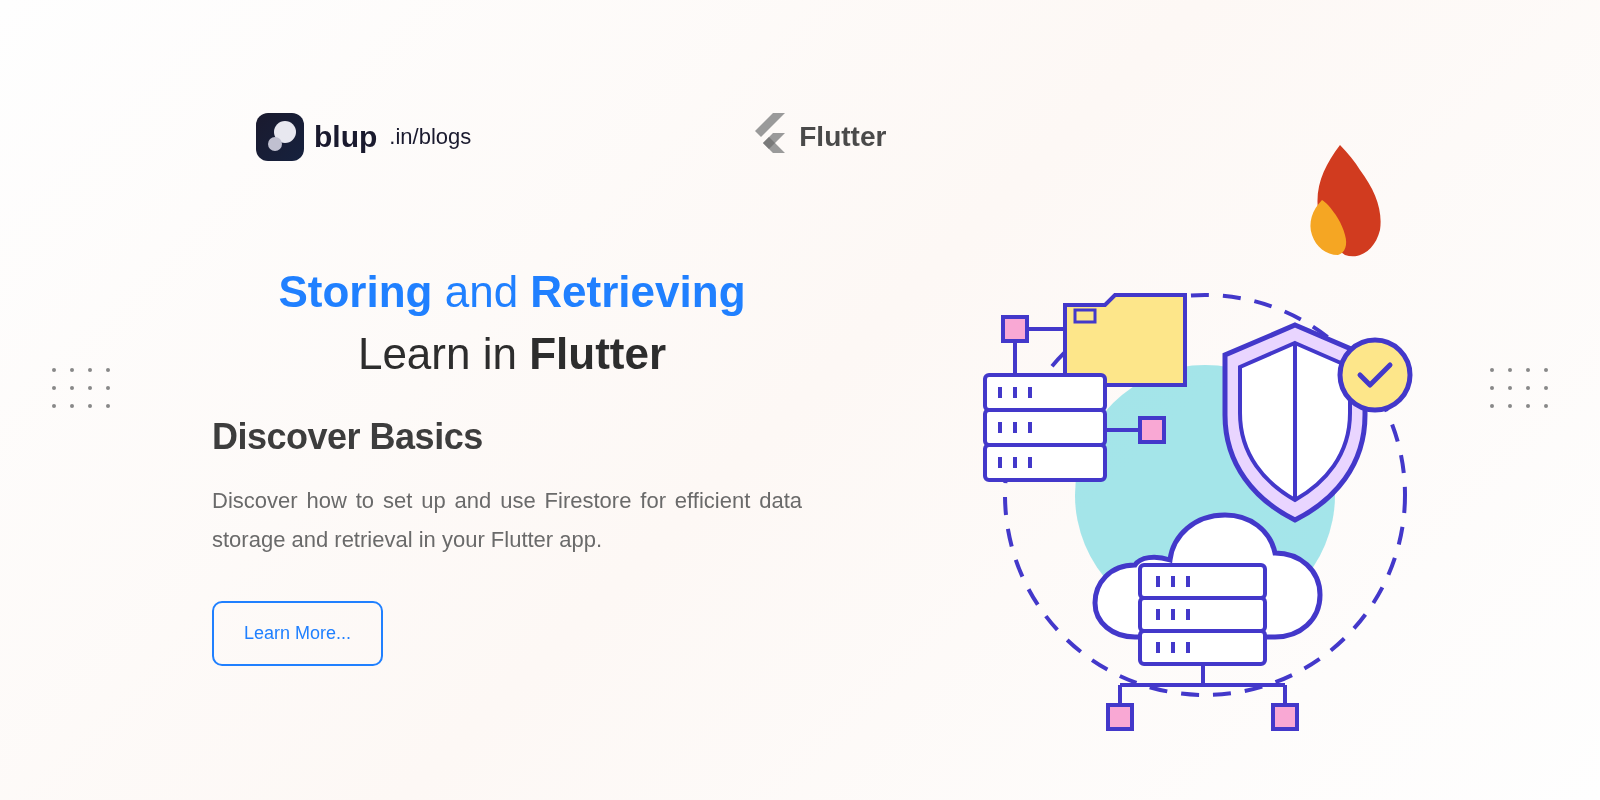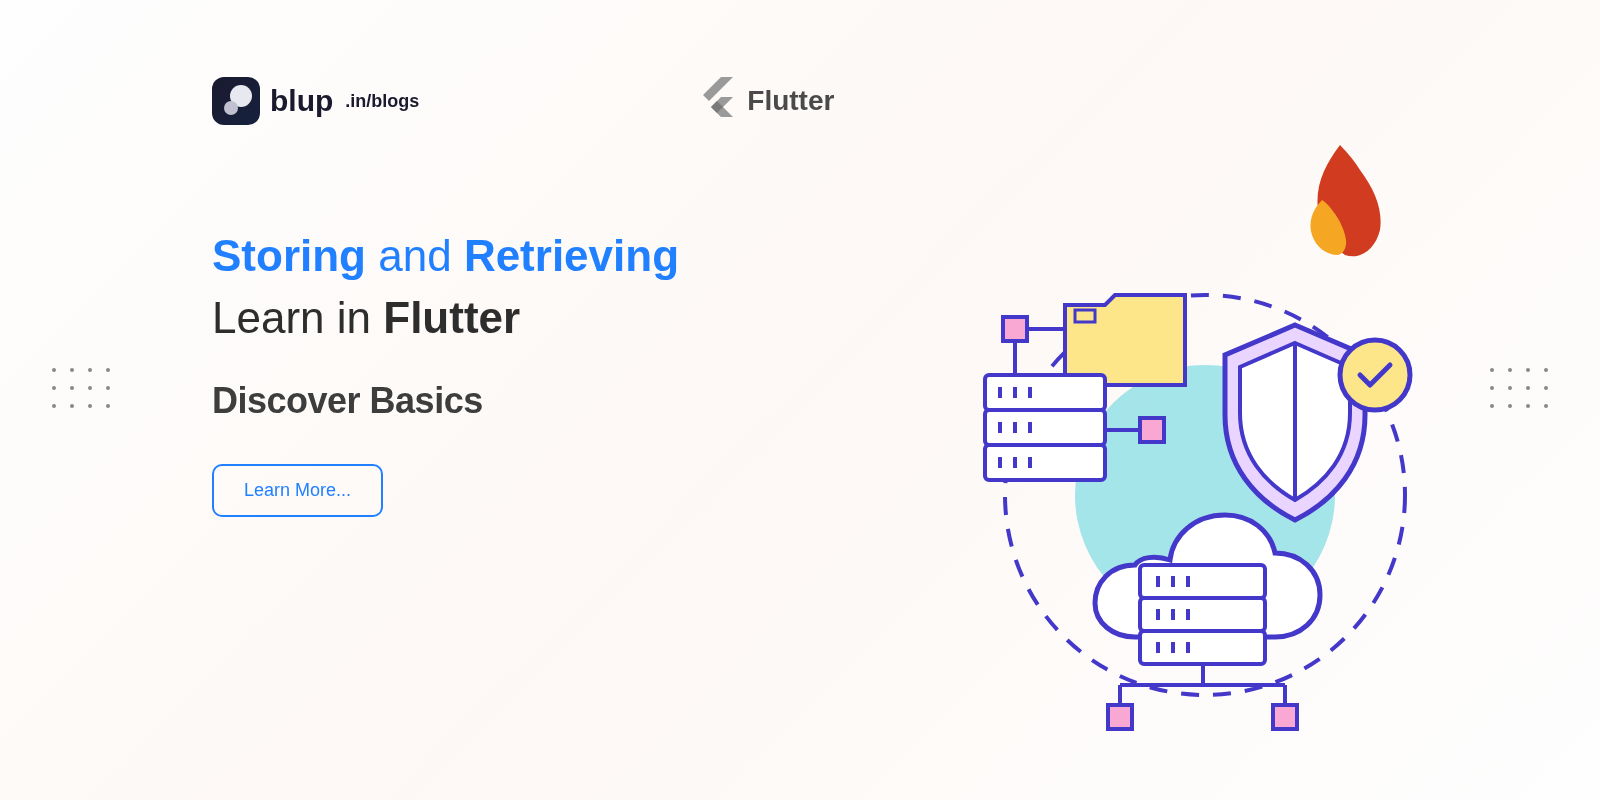--- a/index.html
+++ b/index.html
@@ -11,22 +11,23 @@
       width: 1600px;
       height: 800px;
       font-family: -apple-system, BlinkMacSystemFont, 'Segoe UI', Arial, sans-serif;
       background: linear-gradient(135deg, #fefefe 0%, #fdf8f5 50%, #fefefe 100%);
       position: relative;
       overflow: hidden;
     }
     .header {
       display: flex;
       align-items: center;
-      padding: 77px 0 0 212px;
+      padding: 113px 0 0 212px;
       gap: 280px;
+      margin-left: 44px;
     }
     .logo-section {
       display: flex;
       align-items: center;
       gap: 10px;
     }
     .logo-box {
       width: 48px;
       height: 48px;
       background: linear-gradient(135deg, #1a1a2e, #16213e);
@@ -55,22 +56,22 @@
       border-radius: 50%;
       bottom: 10px;
       left: 12px;
     }
     .brand-name {
       font-size: 30px;
       font-weight: 700;
       color: #1a1a2e;
     }
     .brand-suffix {
-      font-size: 18px;
-      font-weight: 700;
+      font-size: 22px;
+      font-weight: 400;
       color: #1a1a2e;
       margin-left: 2px;
     }
     .flutter-section {
       display: flex;
       align-items: center;
       gap: 12px;
     }
     .flutter-icon svg {
       width: 36px;
@@ -84,20 +85,21 @@
     .content {
       padding: 100px 0 0 212px;
       position: relative;
     }
     .title {
       font-size: 44px;
       line-height: 1.4;
       font-weight: 400;
       color: #2d2d2d;
       max-width: 600px;
+      text-align: center;
     }
     .title .blue-bold {
       color: #2080FF;
       font-weight: 700;
     }
     .title .blue {
       color: #2080FF;
     }
     .subtitle {
       font-size: 36px;
@@ -111,21 +113,21 @@
       font-size: 22px;
       line-height: 1.75;
       color: #6a6a6a;
       margin-top: 24px;
       max-width: 590px;
       text-align: justify;
     }
     .learn-more-btn {
       display: inline-block;
       margin-top: 42px;
-      padding: 14px 30px;
+      padding: 20px 30px;
       border: 2px solid #2080FF;
       border-radius: 10px;
       color: #2080FF;
       font-size: 18px;
       font-weight: 500;
       background: transparent;
       cursor: pointer;
     }
     .dots-left {
       position: absolute;
@@ -220,20 +222,21 @@
 
 <div class="content">
   <h1 class="title">
     <span class="blue-bold">Storing</span>
     <span class="blue">and</span>
     <span class="blue-bold">Retrieving</span><br>
     <span>Learn in</span>
     <span style="font-weight:700">Flutter</span>
   </h1>
   <h2 class="subtitle">Discover Basics</h2>
+  <p class="description">Discover how to set up and use Firestore for efficient data storage and retrieval in your Flutter app.</p>
   <button class="learn-more-btn">Learn More...</button>
 </div>
 
 <div class="fire-icon">
   <svg viewBox="0 0 120 140" fill="none">
     <path d="M60 10 C45 30 35 50 38 75 C40 95 50 110 65 120 C80 125 95 115 100 95 C103 75 95 55 80 35 C75 27 68 18 60 10 Z" fill="#D13B1F"></path>
     <path d="M42 65 C32 75 28 88 32 100 C36 112 46 120 58 120 C65 118 68 110 65 100 C62 88 55 78 48 70 C46 68 44 66 42 65 Z" fill="#F5A623"></path>
   </svg>
 </div>
 

